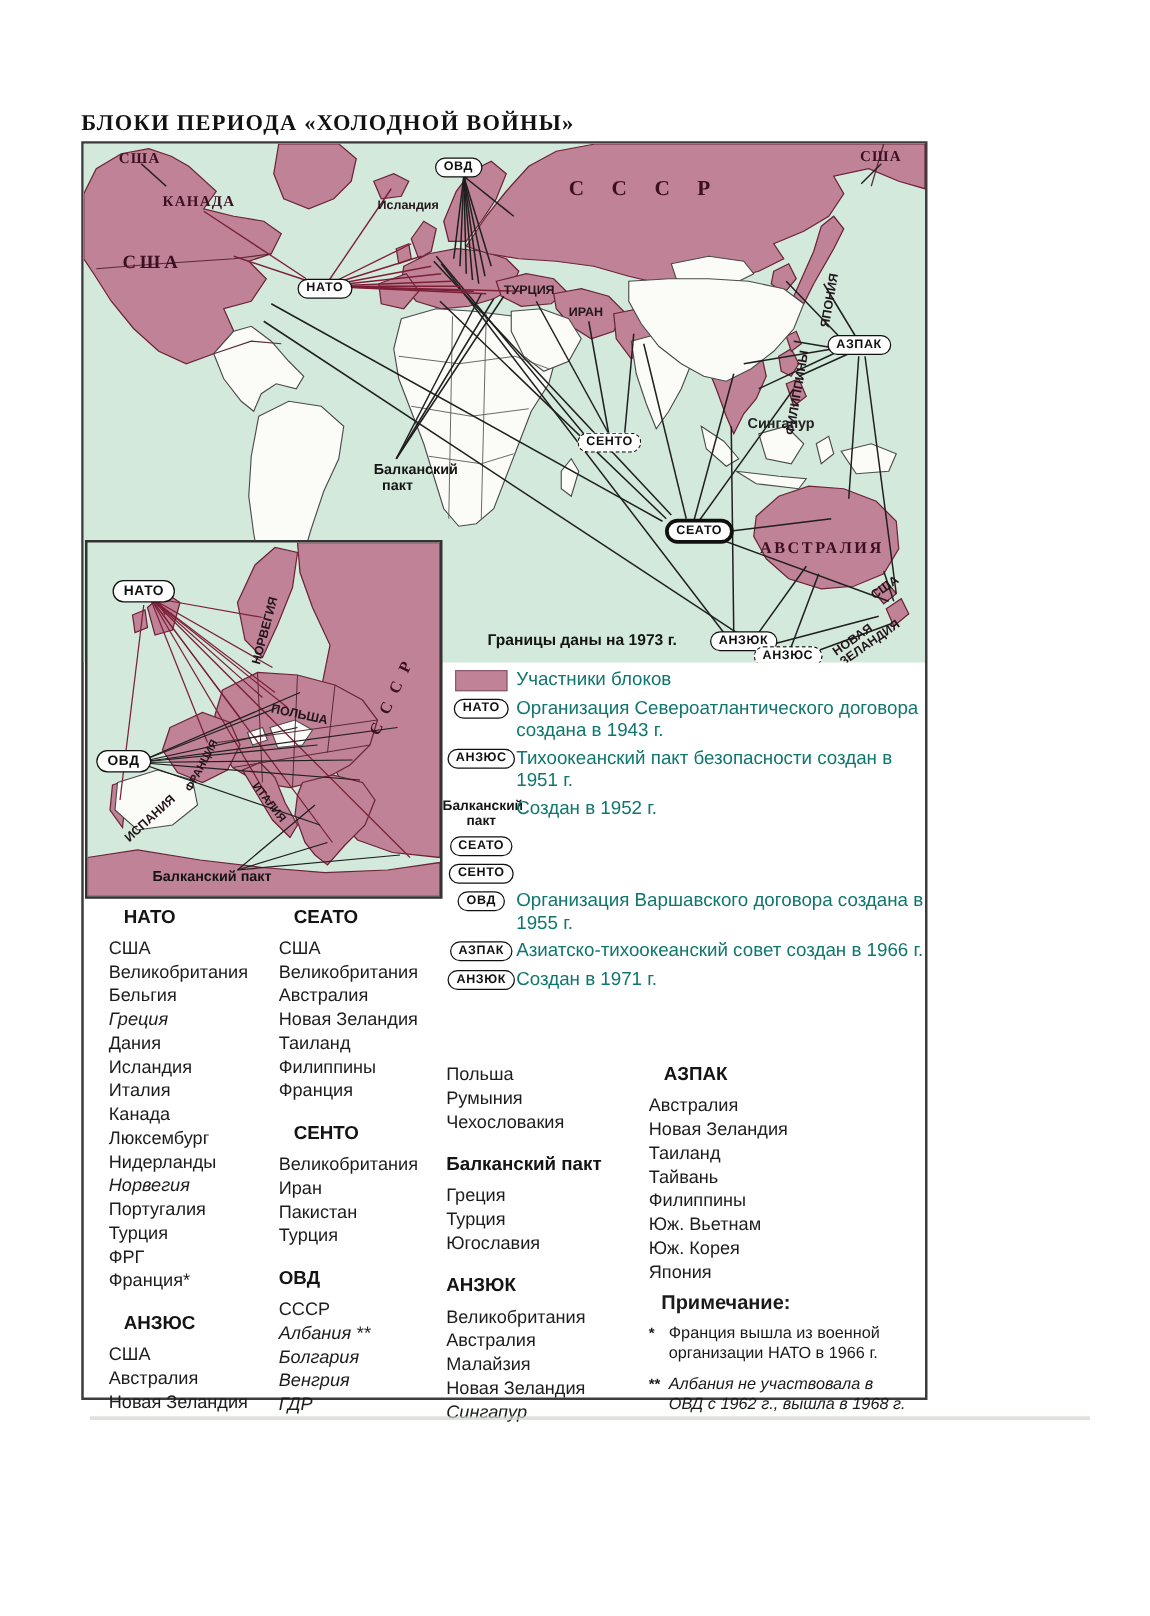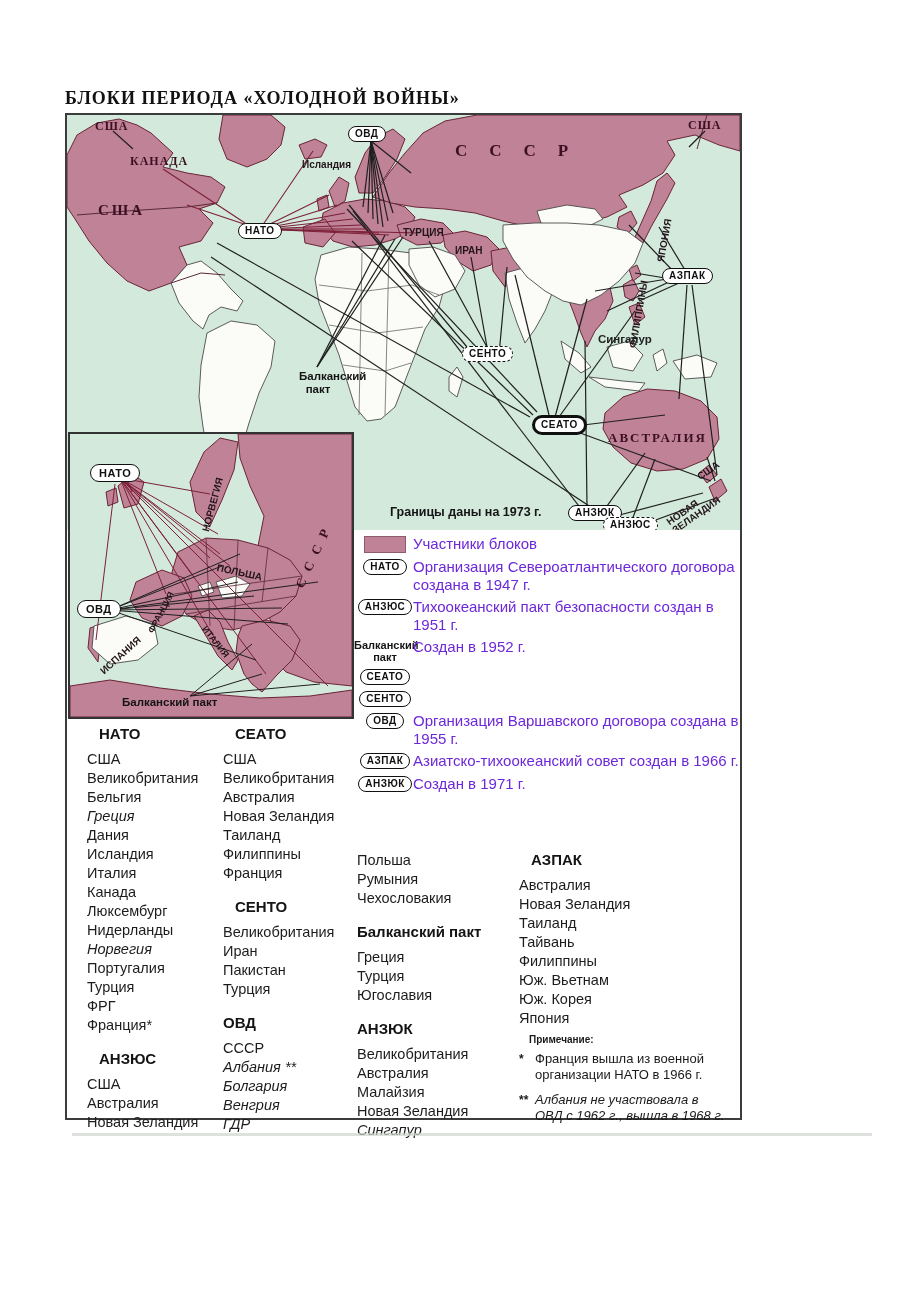--- a/index.html
+++ b/index.html
@@ -28,36 +28,36 @@
   .balkan-lbl{position:absolute;font-weight:bold;font-size:11.5px;line-height:13px;color:#151515;text-align:center;}
   .bnote{position:absolute;font-weight:bold;font-size:12.5px;color:#151515;padding-left:24px;}
   
   .inset{position:absolute;left:1px;top:317px;width:282px;height:283px;box-sizing:content-box;
          border:2px solid #333;background:#d3e9dc;overflow:hidden;}
   .inset .oval{font-size:11px;padding:2px 8px;}
   
   .legend{position:absolute;left:290px;top:420px;width:384px;}
   .leg-row{display:flex;align-items:flex-start;margin-bottom:5px;}
   .leg-ic{width:56px;flex:none;display:flex;justify-content:center;padding-top:1px;}
-  .leg-tx{font-size:15px;line-height:17.5px;color:#6d28d9;}
+  .leg-tx{font-size:15px;line-height:17.5px;color:#0f766e;}
   .swatch{width:40px;height:15px;background:#bf8296;border:1px solid #8e5b6d;}
   .leg-oval{background:#fff;border:1.6px solid #101010;border-radius:10px;font-weight:bold;
             font-size:10px;line-height:12px;padding:1px 6px;color:#101010;letter-spacing:.5px;white-space:nowrap;}
   .leg-balkan{font-weight:bold;font-size:11px;line-height:12px;text-align:center;color:#151515;}
   
   .col{position:absolute;}
   .g-h{font-weight:bold;font-size:15px;margin-bottom:8px;color:#141414;}
   .g-h.ind{padding-left:12px;}
   .group{margin-bottom:15px;}
   .li{font-size:14.5px;line-height:19px;color:#1c1c1c;}
   [data-list="lists.nato.items"] .li:nth-child(4),
   [data-list="lists.nato.items"] .li:nth-child(11),
   [data-list="lists.ovd.items"] .li:nth-child(n+2),
   [data-list="lists.anzuk.items"] .li:nth-child(5){font-style:italic;}
-  .note-title{font-weight:bold;font-size:10px;margin:4px 0 6px 10px;}
+  .note-title{font-weight:bold;font-size:16px;margin:4px 0 6px 10px;}
   .note{display:flex;margin-bottom:9px;}
   .nm{width:16px;flex:none;font-weight:bold;font-size:12px;padding-top:1px;text-align:left;}
   .nt{font-size:13px;line-height:16px;}
   .nt .it{font-style:italic;}
   .shadow-line{position:absolute;left:72px;top:1133px;width:800px;height:3px;background:#cfd6cf;opacity:.7;}
 </style>
 </head>
 <body>
 
 <div class="page">
@@ -307,21 +307,21 @@
       <div class="leg-row">
         <span class="leg-ic">
             <span class="swatch"></span>
           </span>
         <span class="leg-tx">Участники блоков</span>
       </div>
       <div class="leg-row">
         <span class="leg-ic">
             <span class="leg-oval">НАТО</span>
           </span>
-        <span class="leg-tx">Организация Североатлантического договора создана в 1947 г.</span>
+        <span class="leg-tx">Организация Североатлантического договора создана в 1943 г.</span>
       </div>
       <div class="leg-row">
         <span class="leg-ic">
             <span class="leg-oval oval-dash">АНЗЮС</span>
           </span>
         <span class="leg-tx">Тихоокеанский пакт безопасности создан в 1951 г.</span>
       </div>
       <div class="leg-row">
         <span class="leg-ic">
             <span class="leg-balkan" style="width:62px;">Балканский пакт</span>

